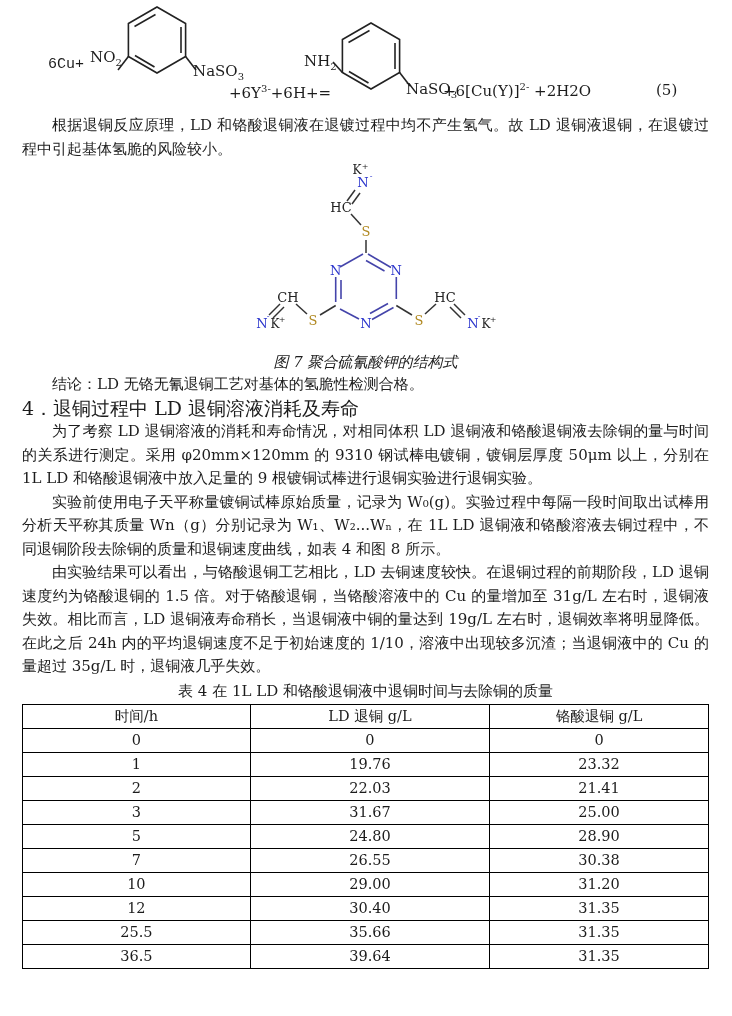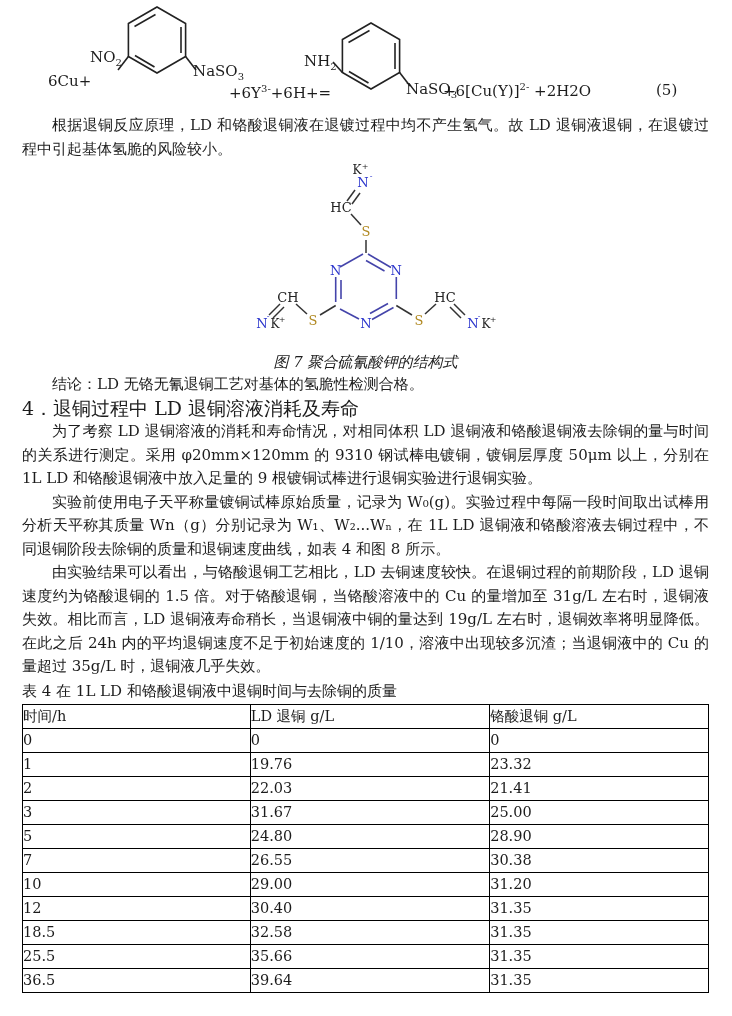--- a/index.html
+++ b/index.html
@@ -23,45 +23,45 @@
   p.indent { text-indent:2em; }
   p.p1 { margin-top:6px; }
   .section-title { margin:0; font-size:19px; line-height:23.5px; }
 
   
   .figure7 { text-align:center; margin-top:2px; }
   .figure7 svg { display:block; margin:0 auto; }
   .fig-caption { font-size:15px; line-height:22px; text-align:center; margin:0;font-style:italic; }
 
   
-  .table-caption { font-size:15px; line-height:23px; text-align:left; margin:1px 0 1px 0; }
+  .table-caption { font-size:15px; line-height:23px; text-align:center; margin:1px 0 1px 0; }
   table.data-table {
     width:100%; border-collapse:collapse; table-layout:fixed;
     border:1.5px solid #000;
   }
   table.data-table th, table.data-table td {
     border:1px solid #000; height:24px; padding:0;
-    text-align:left; font-weight:normal; font-size:14.5px;
+    text-align:center; font-weight:normal; font-size:14.5px;
   }
   table.data-table col.c1 { width:33.2%; }
   table.data-table col.c2 { width:34.9%; }
   table.data-table col.c3 { width:31.9%; }
 
   .atom-n { fill:#2b35cc; }
   .atom-s { fill:#b08820; }
   .atom-k { fill:#222222; }
   .atom-c { fill:#222222; }
 </style>
 </head>
 <body>
 
 <div class="content">
 
   <div class="equation">
-    <span class="eq-frag" style="left:26px;top:72px;"><span>6Cu+</span></span>
+    <span class="eq-frag" style="left:26px;top:56px;font-family:Liberation Mono, monospace;"><span>6Cu+</span></span>
     <span class="eq-frag" style="left:68px;top:48px;"><span>NO</span><sub>2</sub></span>
 
     <svg class="ring-svg" style="left:88px;top:0px;" width="94" height="104" viewBox="0 0 94 104">
       <g stroke="#222" stroke-width="1.6" fill="none">
         <polygon points="47,7 75.6,23.5 75.6,56.5 47,73 18.4,56.5 18.4,23.5"></polygon>
         <line x1="24.5" y1="26.5" x2="45.5" y2="14.5"></line>
         <line x1="71" y1="27" x2="71" y2="53"></line>
         <line x1="44.5" y1="67" x2="25" y2="55.5"></line>
         <line x1="18.4" y1="56.5" x2="8" y2="70"></line>
         <line x1="75.6" y1="56.5" x2="86" y2="70"></line>
@@ -207,25 +207,20 @@
           <td>10</td>
           <td>29.00</td>
           <td>31.20</td>
         </tr>
         <tr>
           <td>12</td>
           <td>30.40</td>
           <td>31.35</td>
         </tr>
         <tr>
-          <td>18.5</td>
-          <td>32.58</td>
-          <td>31.35</td>
-        </tr>
-        <tr>
           <td>25.5</td>
           <td>35.66</td>
           <td>31.35</td>
         </tr>
         <tr>
           <td>36.5</td>
           <td>39.64</td>
           <td>31.35</td>
         </tr>
       </tbody>

